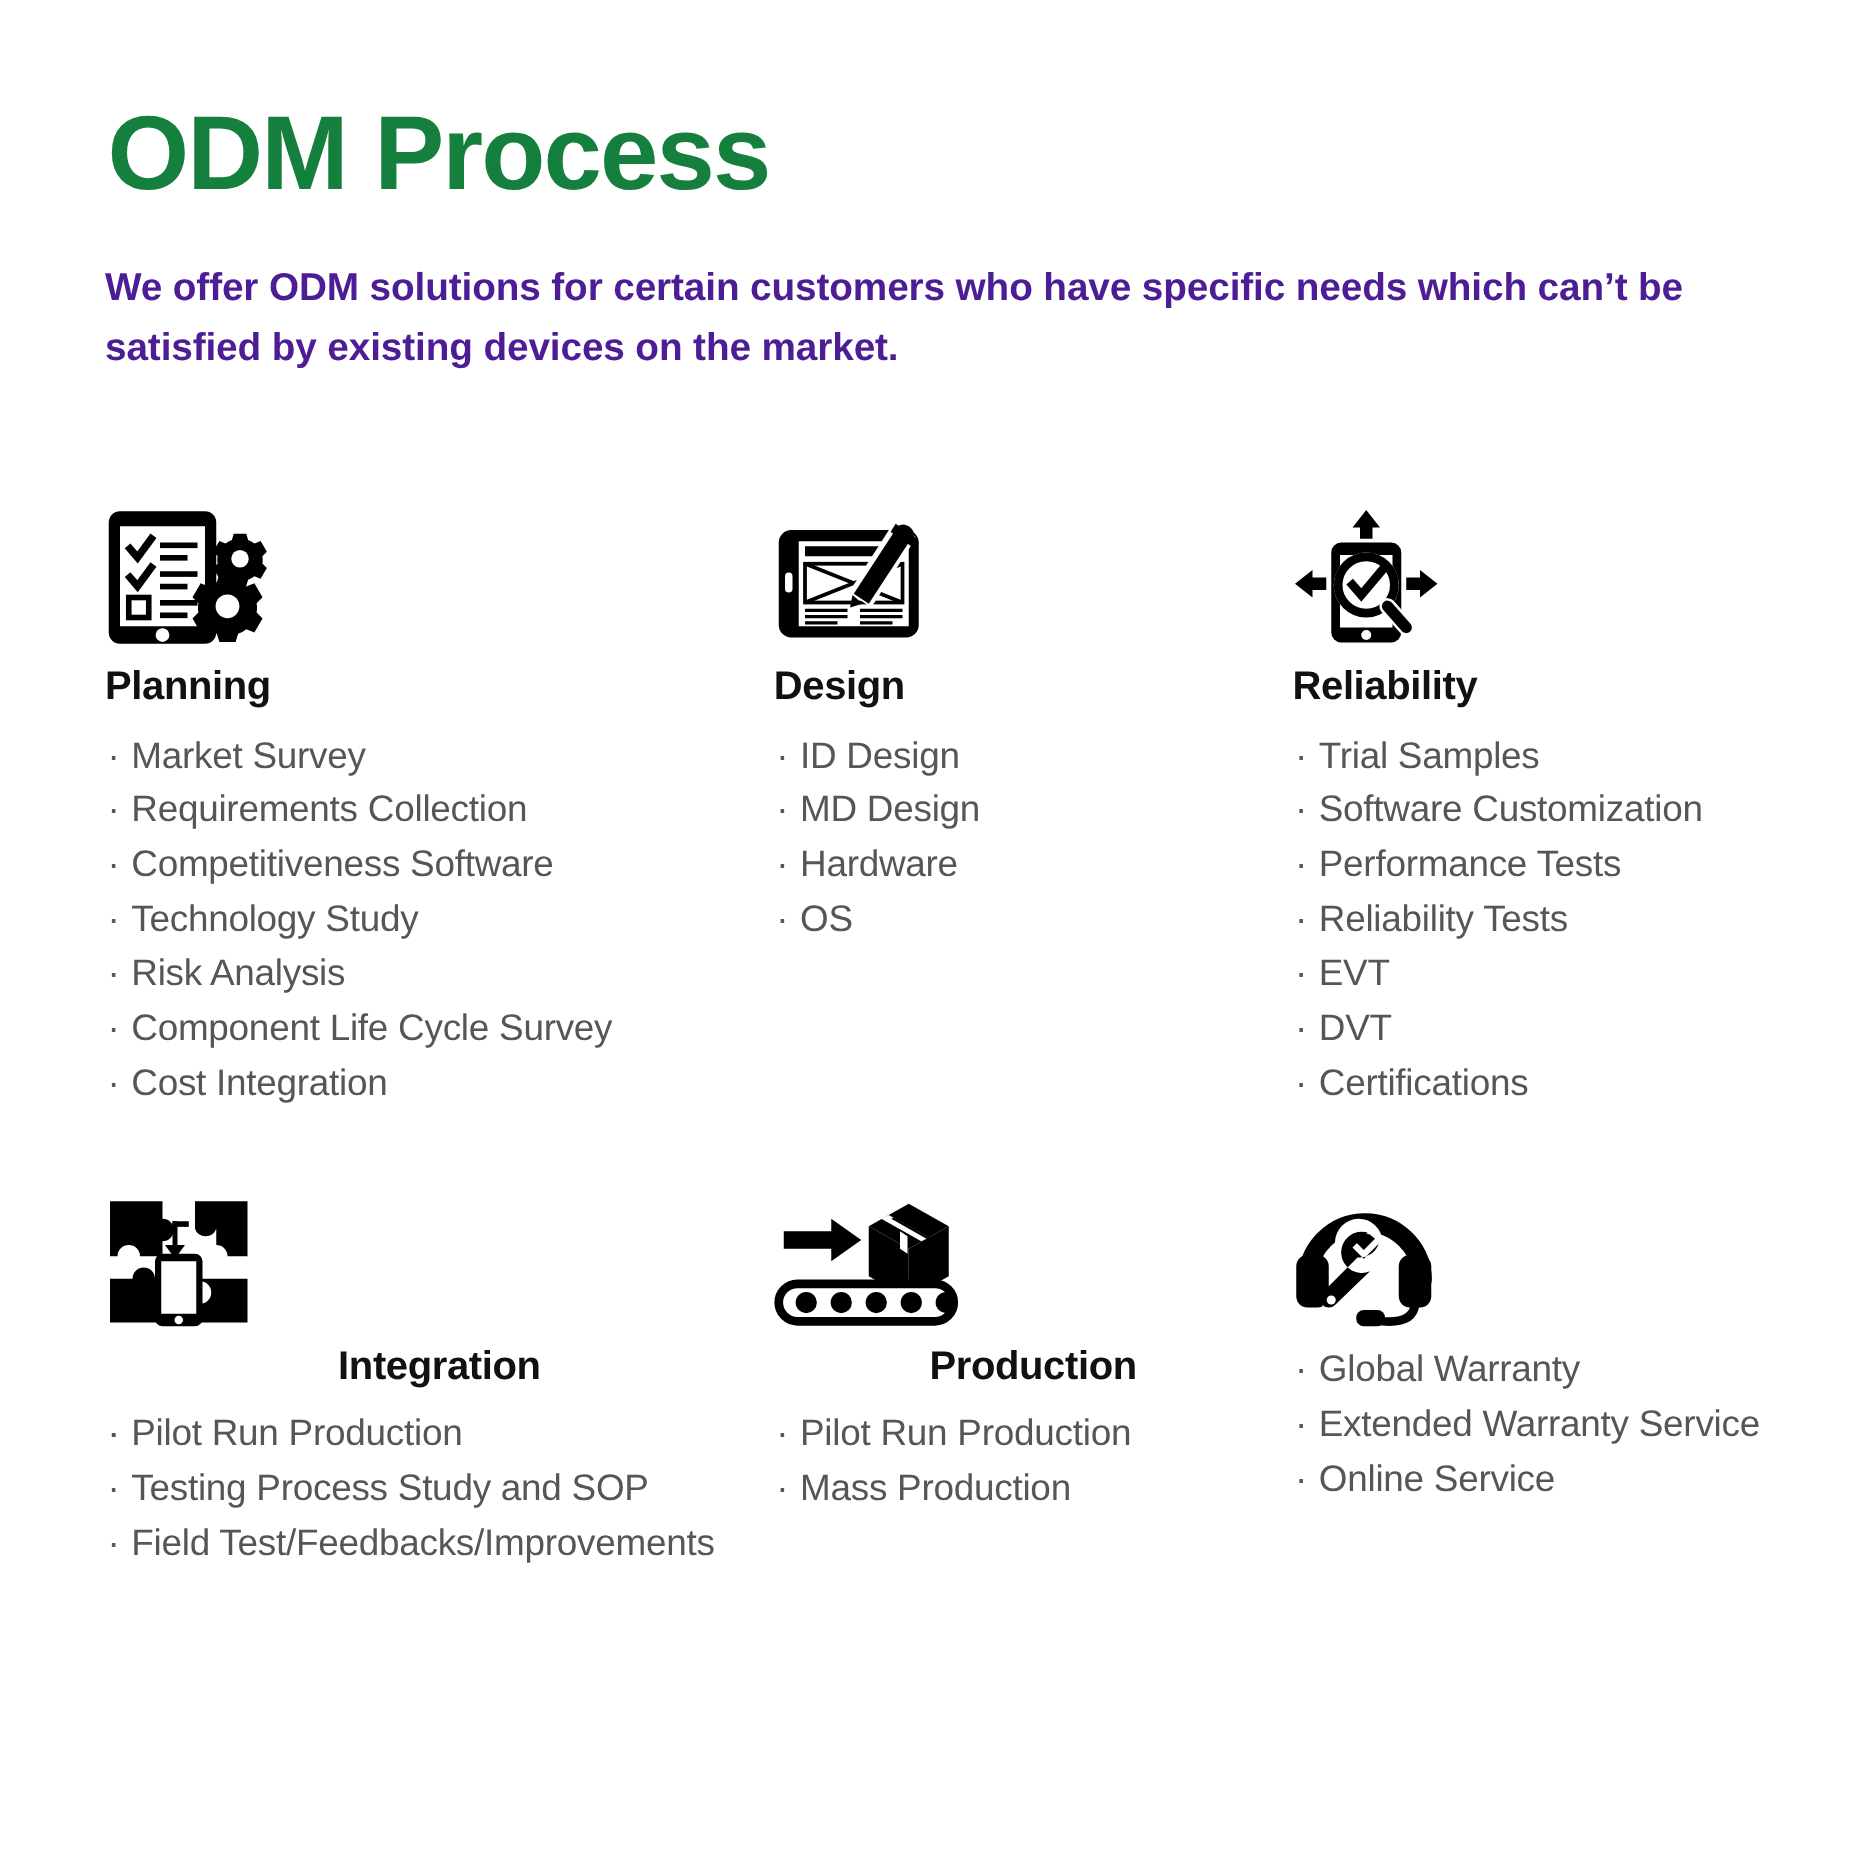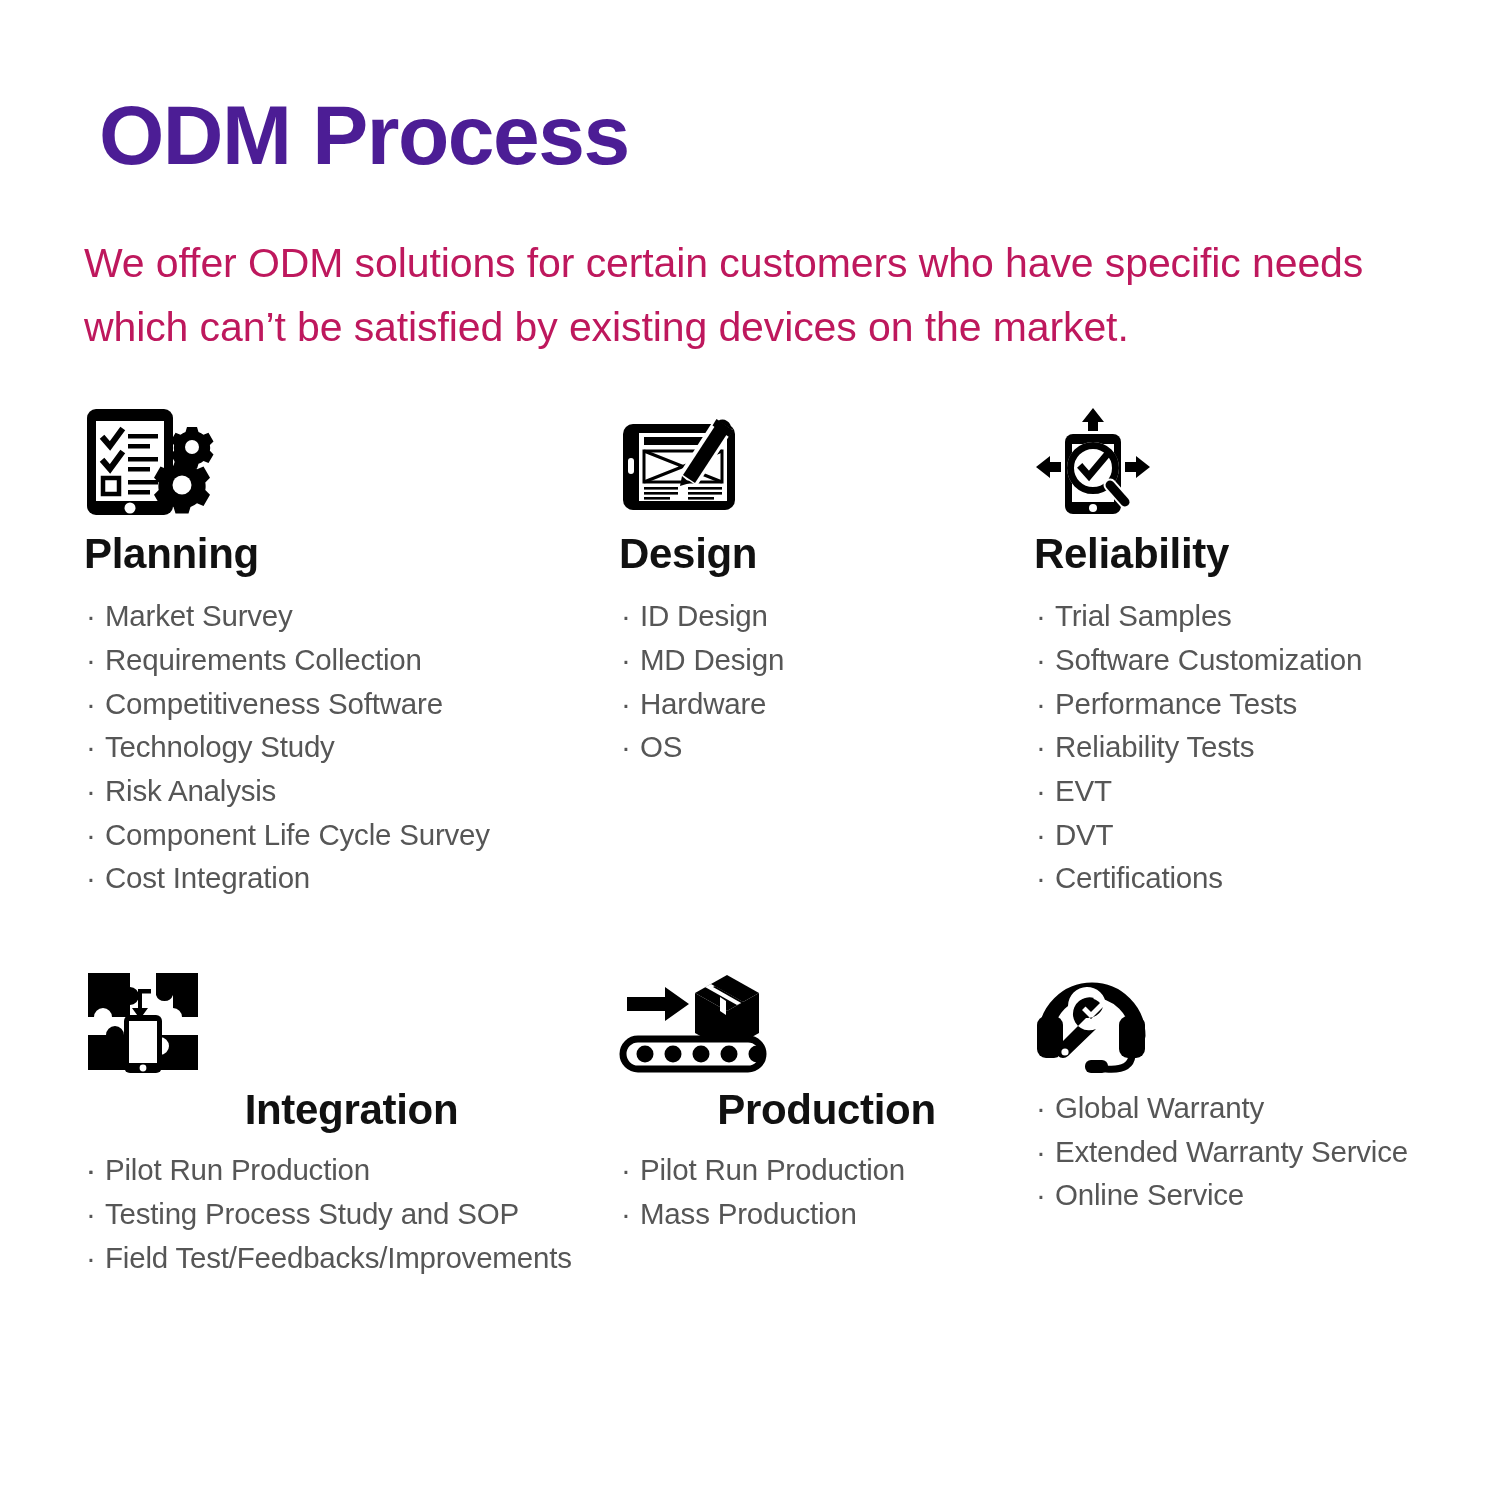--- a/index.html
+++ b/index.html
@@ -28,32 +28,32 @@
   .header {
     position: absolute;
     left: 84px;
     top: 78px;
     width: 1340px;
   }
   .page-title {
     font-size: 84px;
     line-height: 1.0;
     font-weight: 700;
-    color: #4c1d95;
+    color: #15803d;
     letter-spacing: -1.5px;
-    margin: 15px;
+    margin: 2px;
     white-space: nowrap;
   }
   .page-subtitle {
     margin: 0;
     padding-top: 40px;
-    font-size: 41px;
+    font-size: 31px;
     line-height: 1.55;
-    font-weight: 400;
-    color: #be185d;
+    font-weight: 700;
+    color: #4c1d95;
     letter-spacing: -0.1px;
     max-width: 1300px;
   }
 
   
   .grid {
     position: absolute;
     left: 84px;
     top: 400px;
     width: 1400px;
@@ -72,21 +72,21 @@
     height: 118px;
     display: flex;
     align-items: flex-end;
     margin-bottom: 12px;
   }
   .step-icon svg {
     display: block;
   }
 
   .step-title {
-    font-size: 42px;
+    font-size: 32px;
     font-weight: 700;
     color: #111111;
     letter-spacing: -0.3px;
     margin: 0 0 16px 0;
     line-height: 1.15;
     white-space: nowrap;
   }
 
   .step-list {
     list-style: none;

